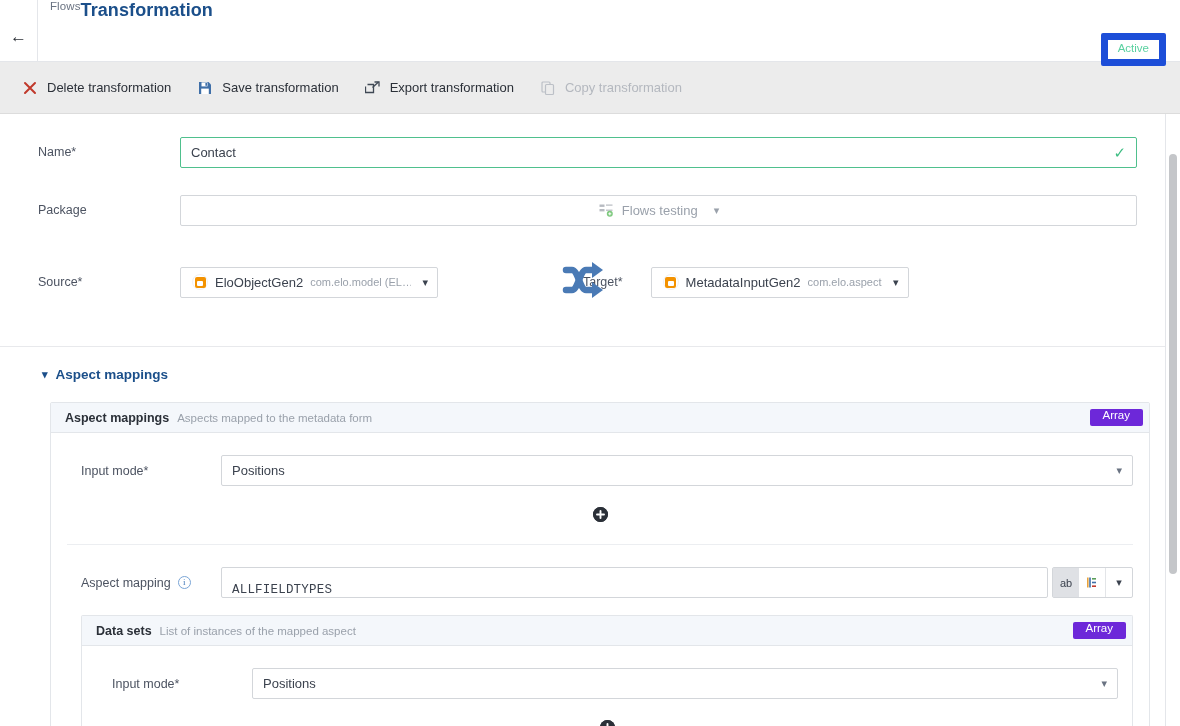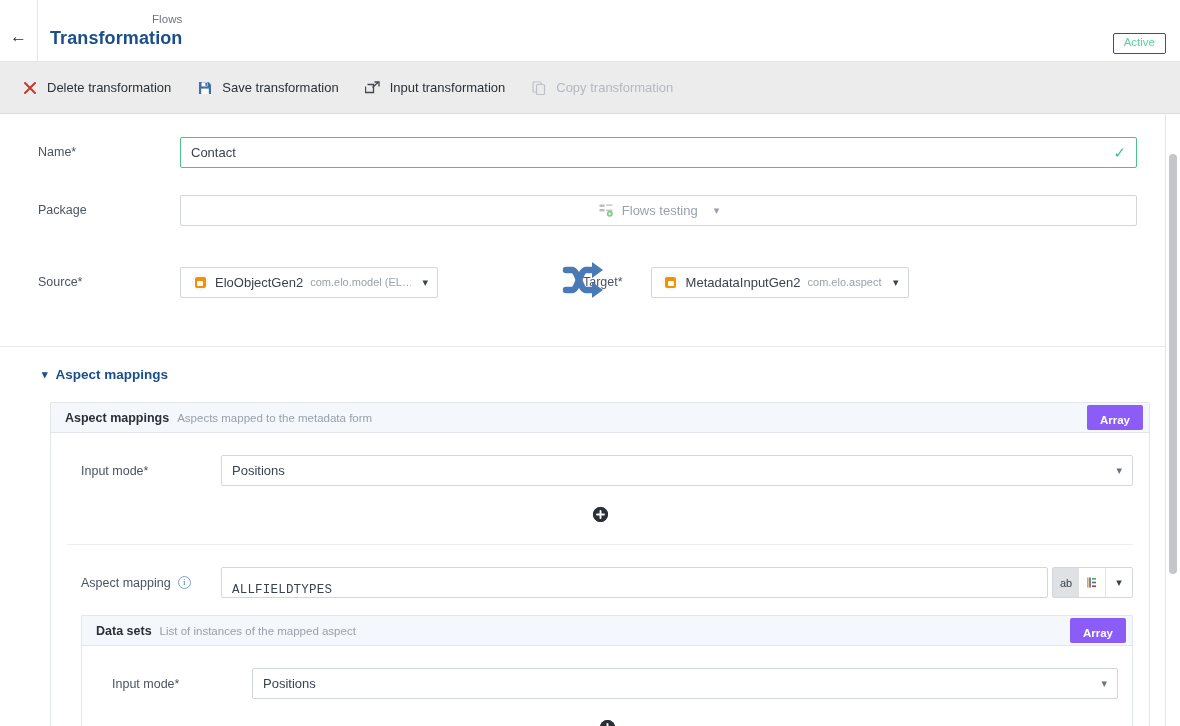--- a/index.html
+++ b/index.html
@@ -24,27 +24,27 @@
   .back-cell {
     width: 38px;
     display: flex;
     align-items: flex-end;
     justify-content: center;
     padding-bottom: 16px;
     border-right: 1px solid #e4e6ea;
     cursor: pointer;
   }
   .back-arrow { font-size: 17px; color: #2b2f36; line-height: 1; }
-  .title-cell { padding-left: 12px; display: flex; flex-direction: column; justify-content: center; text-align: right; }
+  .title-cell { padding-left: 12px; display: flex; justify-content: center; }
   .breadcrumb { font-size: 11.5px; color: #6a7382; margin-bottom: 3px; letter-spacing: .1px; }
   .page-title { font-size: 18px; color: #1b4f8a; font-weight: 600; letter-spacing: .1px; }
   .status-badge {
     position: absolute;
     right: 14px; top: 33px;
-    border: 1px solid #1d4ed8;
+    border: 7px solid #1d4ed8;
     color: #5ad1a0;
     font-size: 11.5px;
     padding: 3px 10px 4px 10px;
     border-radius: 2px;
     background: #fff;
     line-height: 1;
   }
 
   
   .toolbar {
@@ -192,27 +192,26 @@
     border-bottom: 1px solid #e3e6ea;
     height: 30px;
     display: flex; align-items: center;
     padding: 0 6px 0 14px;
     gap: 8px;
   }
   .panel-title { font-size: 12.5px; color: #2b3038; font-weight: 600; }
   .panel-desc { font-size: 11.5px; color: #9aa1ab; }
   .pill {
     margin-left: auto;
-    background: #8b5cf6;
+    background: #6d28d9;
     color: #fff;
     font-size: 11.5px;
-    padding: 10px 13px 4px 13px;
+    padding: 1px 13px 4px 13px;
     border-radius: 2px;
     line-height: 1;
-    font-weight: bold;
   }
   .panel-body { padding: 22px 0 0 0; }
 
   .p-row {
     display: flex; align-items: center;
     padding-left: 30px; padding-right: 16px;
   }
   .p-label {
     width: 140px; flex: 0 0 140px;
     font-size: 12.5px; color: #4c5361;
@@ -353,21 +352,21 @@
   </div>
 
   <div class="tb-item">
     <span class="tb-ico">
       <svg width="16" height="16" viewBox="0 0 16 16">
         <path d="M2.5 4.5 h6 v8 h-8 v-6" stroke="#3f4854" stroke-width="1.3" fill="none"></path>
         <path d="M7.5 7.5 L13.5 2" stroke="#3f4854" stroke-width="1.3" fill="none"></path>
         <path d="M9.5 2 h4.5 v4.5" stroke="#3f4854" stroke-width="1.3" fill="none"></path>
       </svg>
     </span>
-    <span>Input transformation</span>
+    <span>Export transformation</span>
   </div>
 
   <div class="tb-item disabled">
     <span class="tb-ico">
       <svg width="16" height="16" viewBox="0 0 16 16">
         <rect x="2" y="2" width="8" height="10" stroke="#bcc0c7" stroke-width="1.2" fill="none" rx="1"></rect>
         <rect x="5.5" y="4.5" width="8" height="10" stroke="#bcc0c7" stroke-width="1.2" fill="#ececec" rx="1"></rect>
       </svg>
     </span>
     <span>Copy transformation</span>

